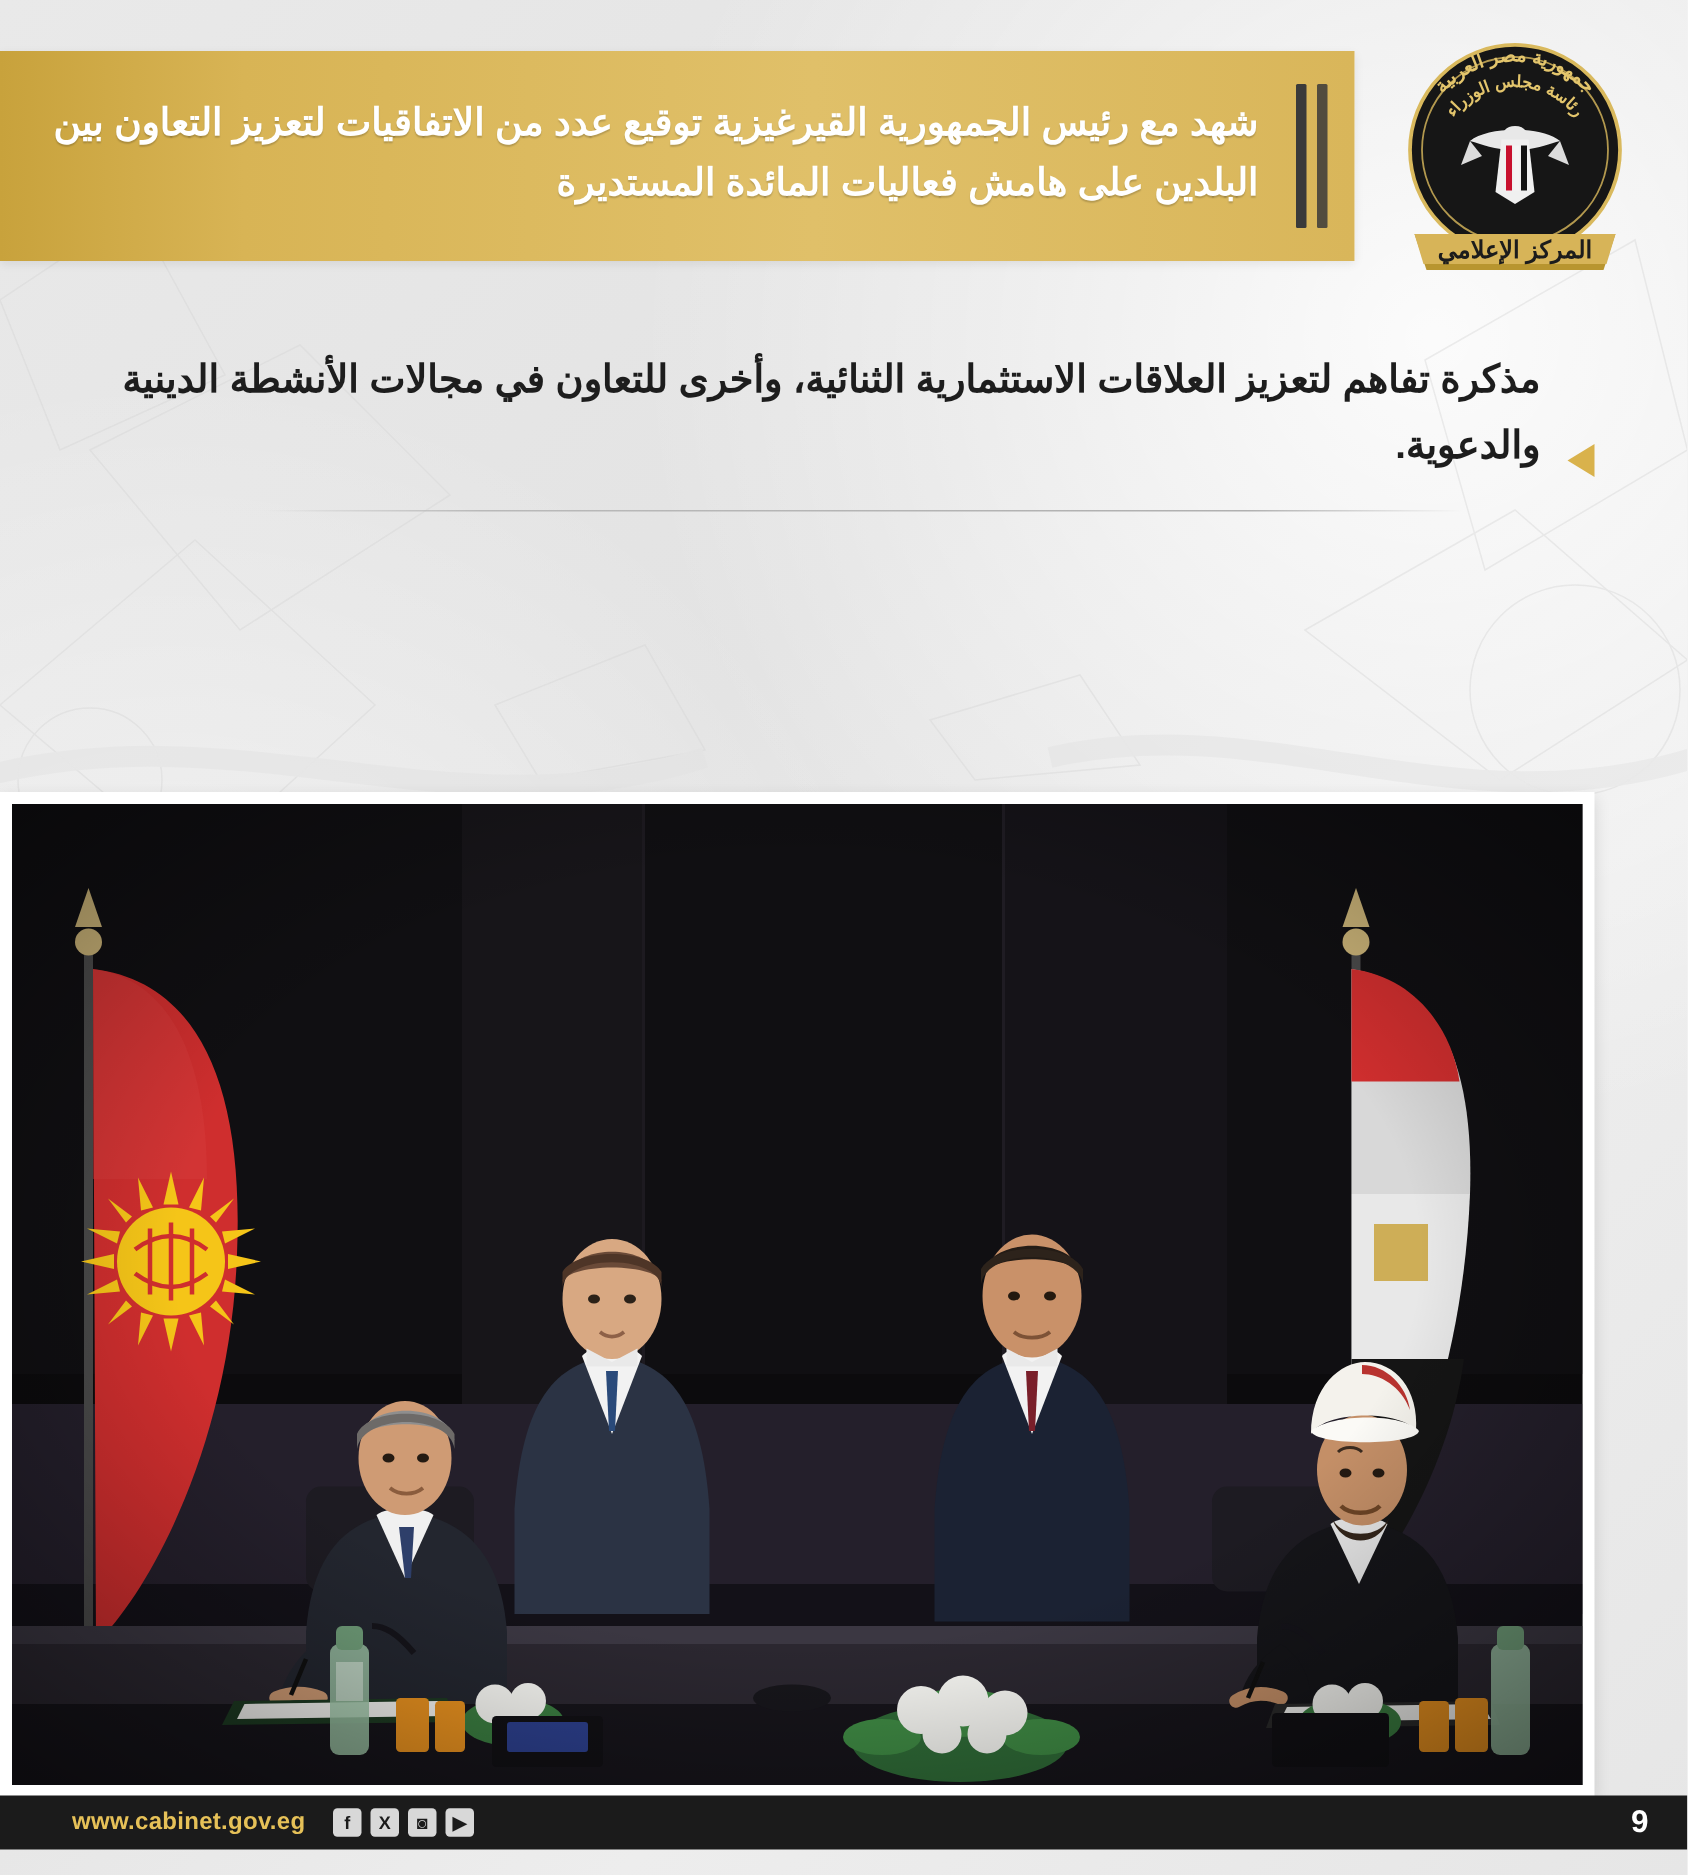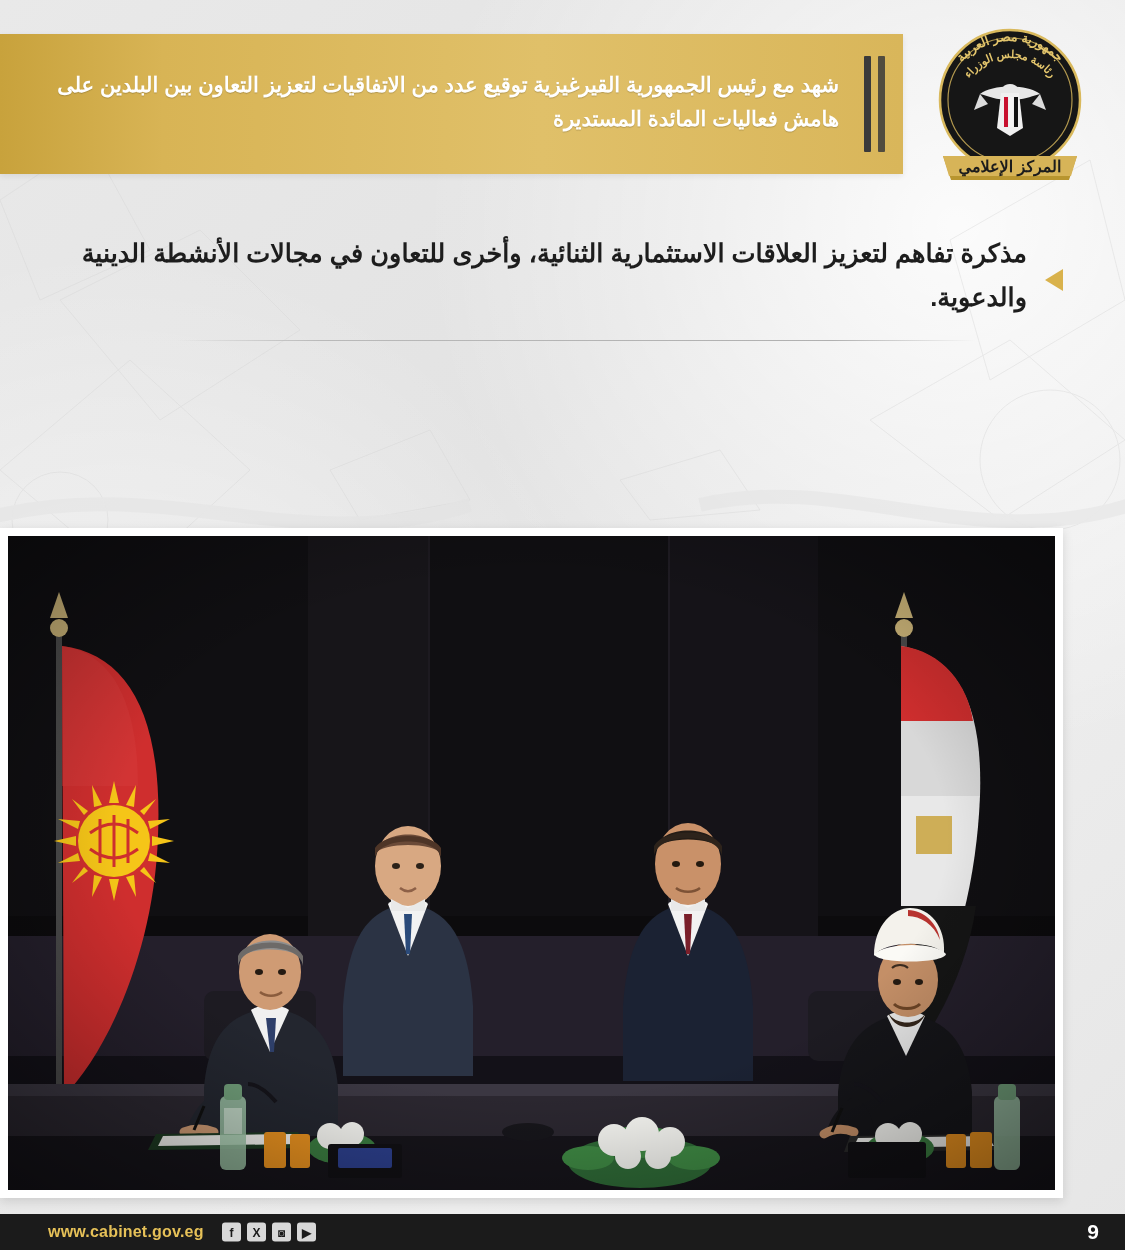--- a/index.html
+++ b/index.html
@@ -46,36 +46,36 @@
     box-shadow: 0 2px 6px rgba(0,0,0,.08);
   }
   .title-bars {
     position: absolute; right: 18px; top: 22px; bottom: 22px;
     display: flex; gap: 7px; flex-direction: row-reverse;
   }
   .title-bars i { display: block; width: 7px; background: #3a3a3a; border-radius: 1px; }
   .title-bars i:nth-child(2) { opacity: .85; }
   .title-text {
     color: #fff;
-    font-size: 21px;
+    font-size: 25px;
     font-weight: bold;
     line-height: 1.62;
     direction: rtl;
     text-shadow: 0 1px 1px rgba(0,0,0,.18);
     width: 100%;
     padding-right: 20px;
   }
 
   
   .bullets {
     position: absolute; top: 216px; right: 0; left: 0;
     padding: 0 60px 0 56px;
   }
   .bullet {
-    display: flex; flex-direction: row; align-items: center;
+    display: flex; flex-direction: row; align-items: flex-end;
     gap: 16px;
     padding: 16px 0 14px 0;
   }
   .chev { flex: 0 0 auto; margin-top: 8px; }
   .chev svg { display: block; }
   .bullet-text {
     flex: 1 1 auto;
     color: #1d1d1d;
     font-size: 25.5px;
     font-weight: bold;
@@ -99,21 +99,21 @@
   }
   .photo {
     position: relative; width: 100%; height: 100%;
     overflow: hidden;
     background: #0b0a0c;
   }
   .photo svg { position: absolute; inset: 0; width: 100%; height: 100%; }
 
   
   .footer {
-    position: absolute; left: 0; right: 0; bottom: 0; height: 36px;
+    position: absolute; left: 0; right: 0; bottom: 17px; height: 36px;
     background: #1b1b1b;
     display: flex; align-items: center;
     flex-direction: row-reverse;
     padding: 16px 22px;
   }
   .pagenum {
     position: absolute; right: 26px; top: 50%; transform: translateY(-50%);
     color: #fff; font-size: 21px; font-weight: bold;
   }
   .site {

